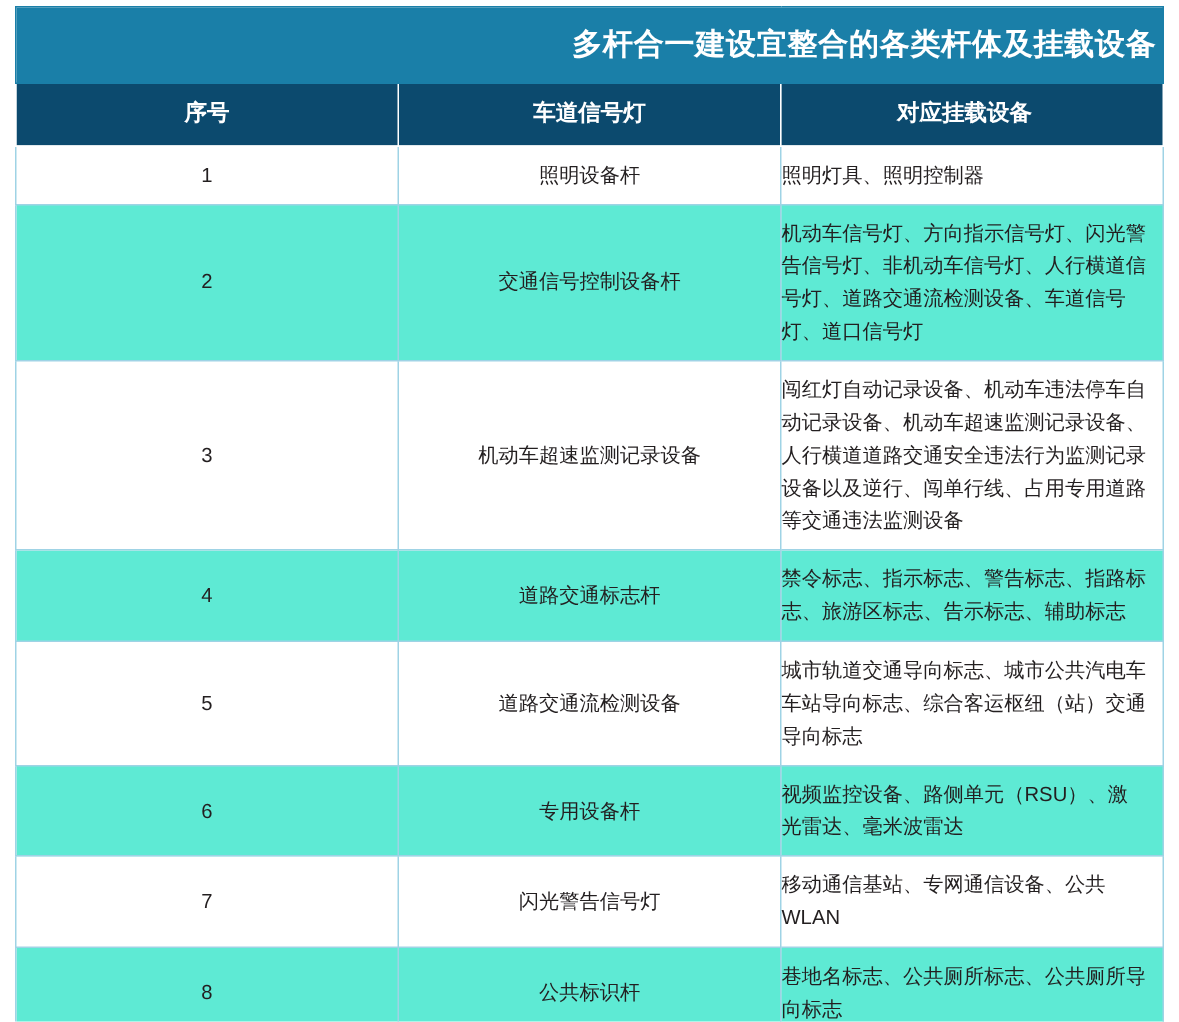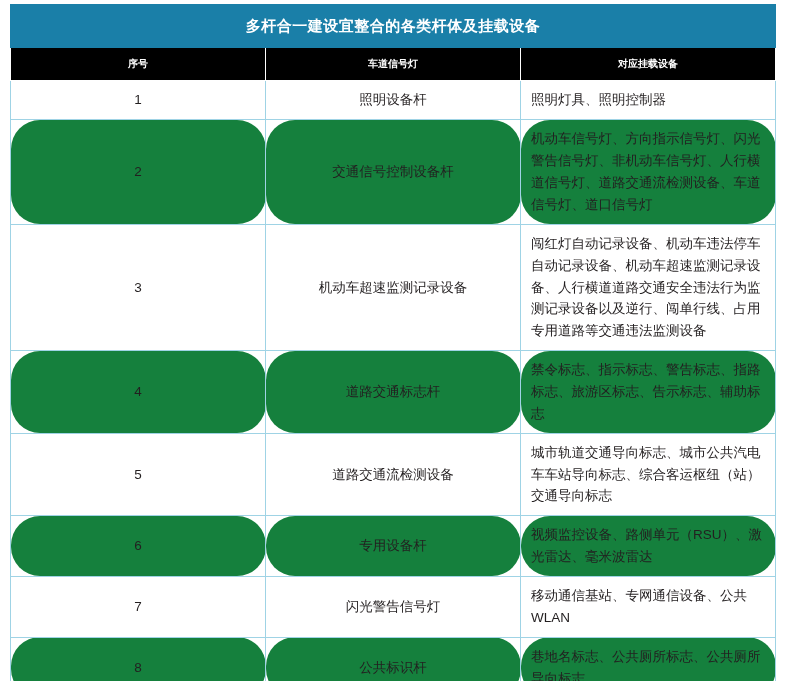--- a/index.html
+++ b/index.html
@@ -19,58 +19,58 @@
     box-sizing: border-box;
   }
   table.main-table {
     width: 100%;
     border-collapse: collapse;
     table-layout: fixed;
   }
   .title-row td {
     background: #1a7fa8;
     color: #ffffff;
-    font-size: 15px;
+    font-size: 20px;
     font-weight: bold;
-    text-align: center;
+    text-align: right;
     padding: 9px 4px;
     border: 1px solid #1a7fa8;
     letter-spacing: 0.5px;
   }
   .head-row td {
-    background: #000000;
+    background: #0c4a6e;
     color: #ffffff;
-    font-size: 10px;
+    font-size: 15px;
     font-weight: bold;
     text-align: center;
     padding: 10px 4px;
     border: 1px solid #ffffff;
   }
   tbody tr td {
     border: 1px solid #9fd3e5;
     font-size: 13.5px;
     color: #231f20;
     line-height: 1.62;
     vertical-align: middle;
   }
   tbody tr.odd td { background: #ffffff; }
-  tbody tr.even td { background: #15803d; border-radius: 29px; }
+  tbody tr.even td { background: #5eead4; }
   td.col-no {
     width: 72px;
     text-align: center;
     padding: 8px 2px;
   }
   td.col-pole {
     width: 200px;
     text-align: center;
     padding: 8px 6px;
   }
   td.col-equip {
     text-align: left;
-    padding: 8px 10px 8px 10px;
+    padding: 8px 10px 8px 0;
   }
 </style>
 </head>
 <body>
 
 <div class="table-wrap">
   <table class="main-table">
     <tbody>
       <tr class="title-row">
         <td colspan="3">多杆合一建设宜整合的各类杆体及挂载设备</td>

